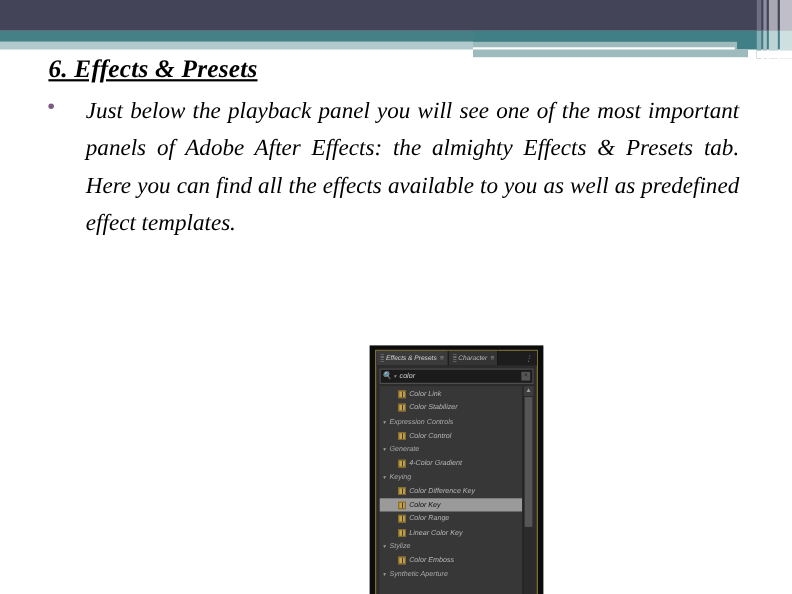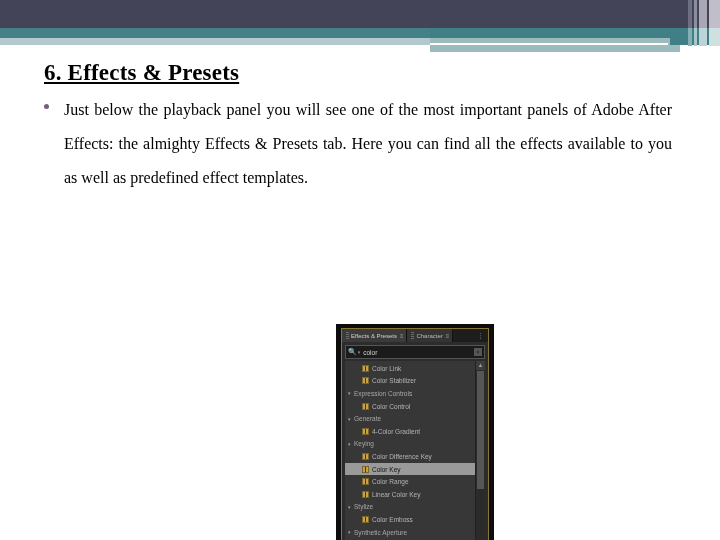--- a/index.html
+++ b/index.html
@@ -29,41 +29,41 @@
   #vs3 { left: 699px; width: 8px;  background: #a9a7b4; }
   #vs4 { left: 709px; width: 11px; background: #c0bec8; }
   .vstripe-low { position: absolute; top: 28px; height: 25px; }
   #vsl1 { left: 688px; width: 4px;  background: #83b0b4; }
   #vsl2 { left: 694px; width: 3px;  background: #a7c7ca; }
   #vsl3 { left: 699px; width: 8px;  background: #bdd4d6; }
   #vsl4 { left: 709px; width: 11px; background: #cfe0e1; }
   #vs-white { position: absolute; left: 688px; top: 46px; width: 32px; height: 7px; background: #ffffff; }
 
   
-  #slide-body { position: absolute; left: 0; top: 53px; width: 720px; height: 487px; }
+  #slide-body { position: absolute; left: 0; top: 43px; width: 720px; height: 487px; font-style: italic; }
 
   #page-title {
     position: absolute; left: 44px; top: 7px;
     font-size: 23px; font-weight: bold; color: #000;
     text-decoration: underline;
     letter-spacing: 0.2px;
     white-space: nowrap;
   }
 
   #body-block {
     position: absolute; left: 38px; top: 40px; width: 634px;
   }
   #bullet-dot {
     position: absolute; left: 6px; top: 11px;
     width: 5px; height: 5px; border-radius: 50%;
     background: #7c5a83;
   }
   #body-text {
-    margin-left: 26px;
-    font-size: 16px;
+    margin-left: 40px;
+    font-size: 21px;
     line-height: 34px;
     color: #000;
     text-align: justify;
     text-justify: inter-word;
   }
 
   
   #ae-panel {
     position: absolute; left: 336px; top: 271px;
     width: 158px; height: 259px;

